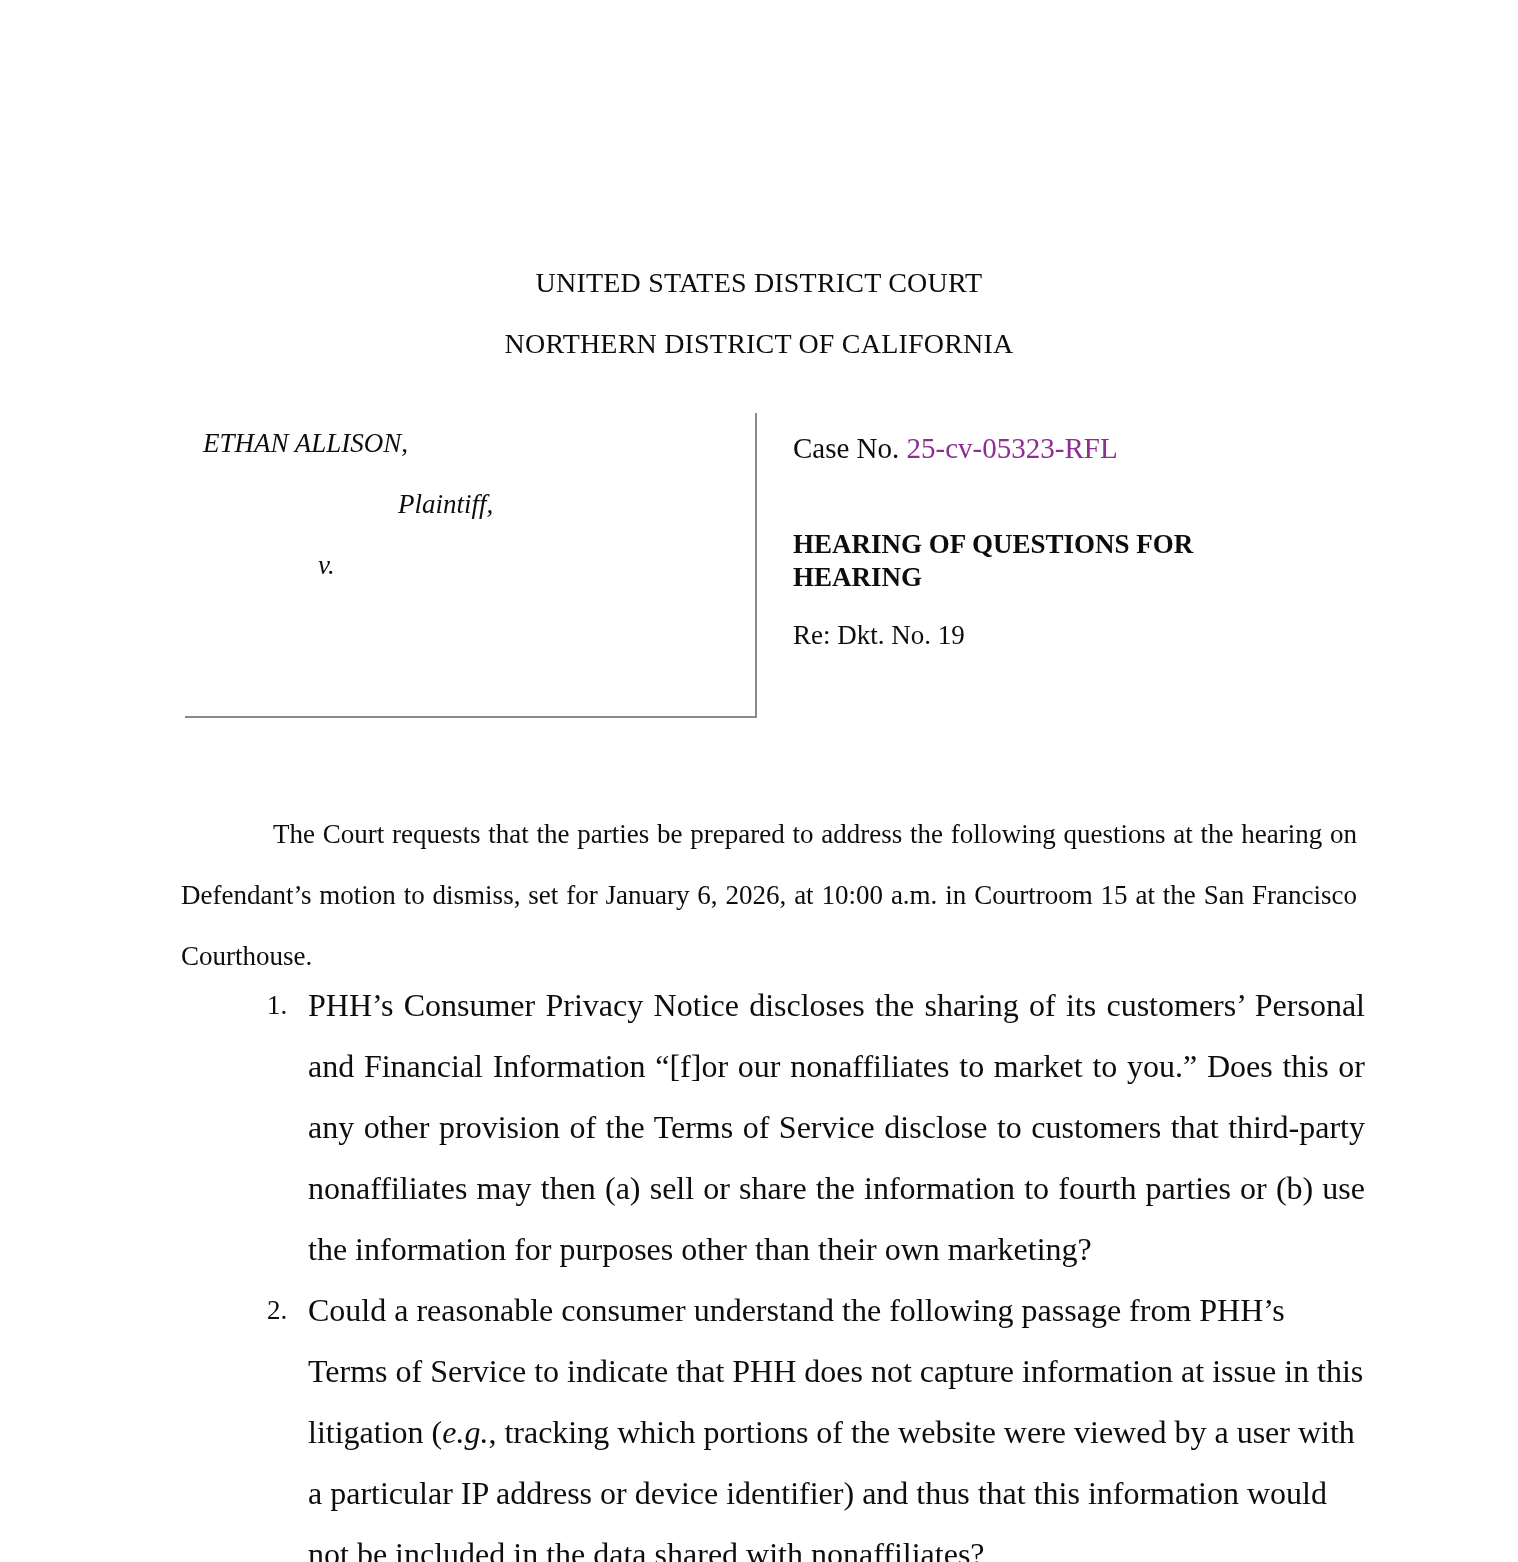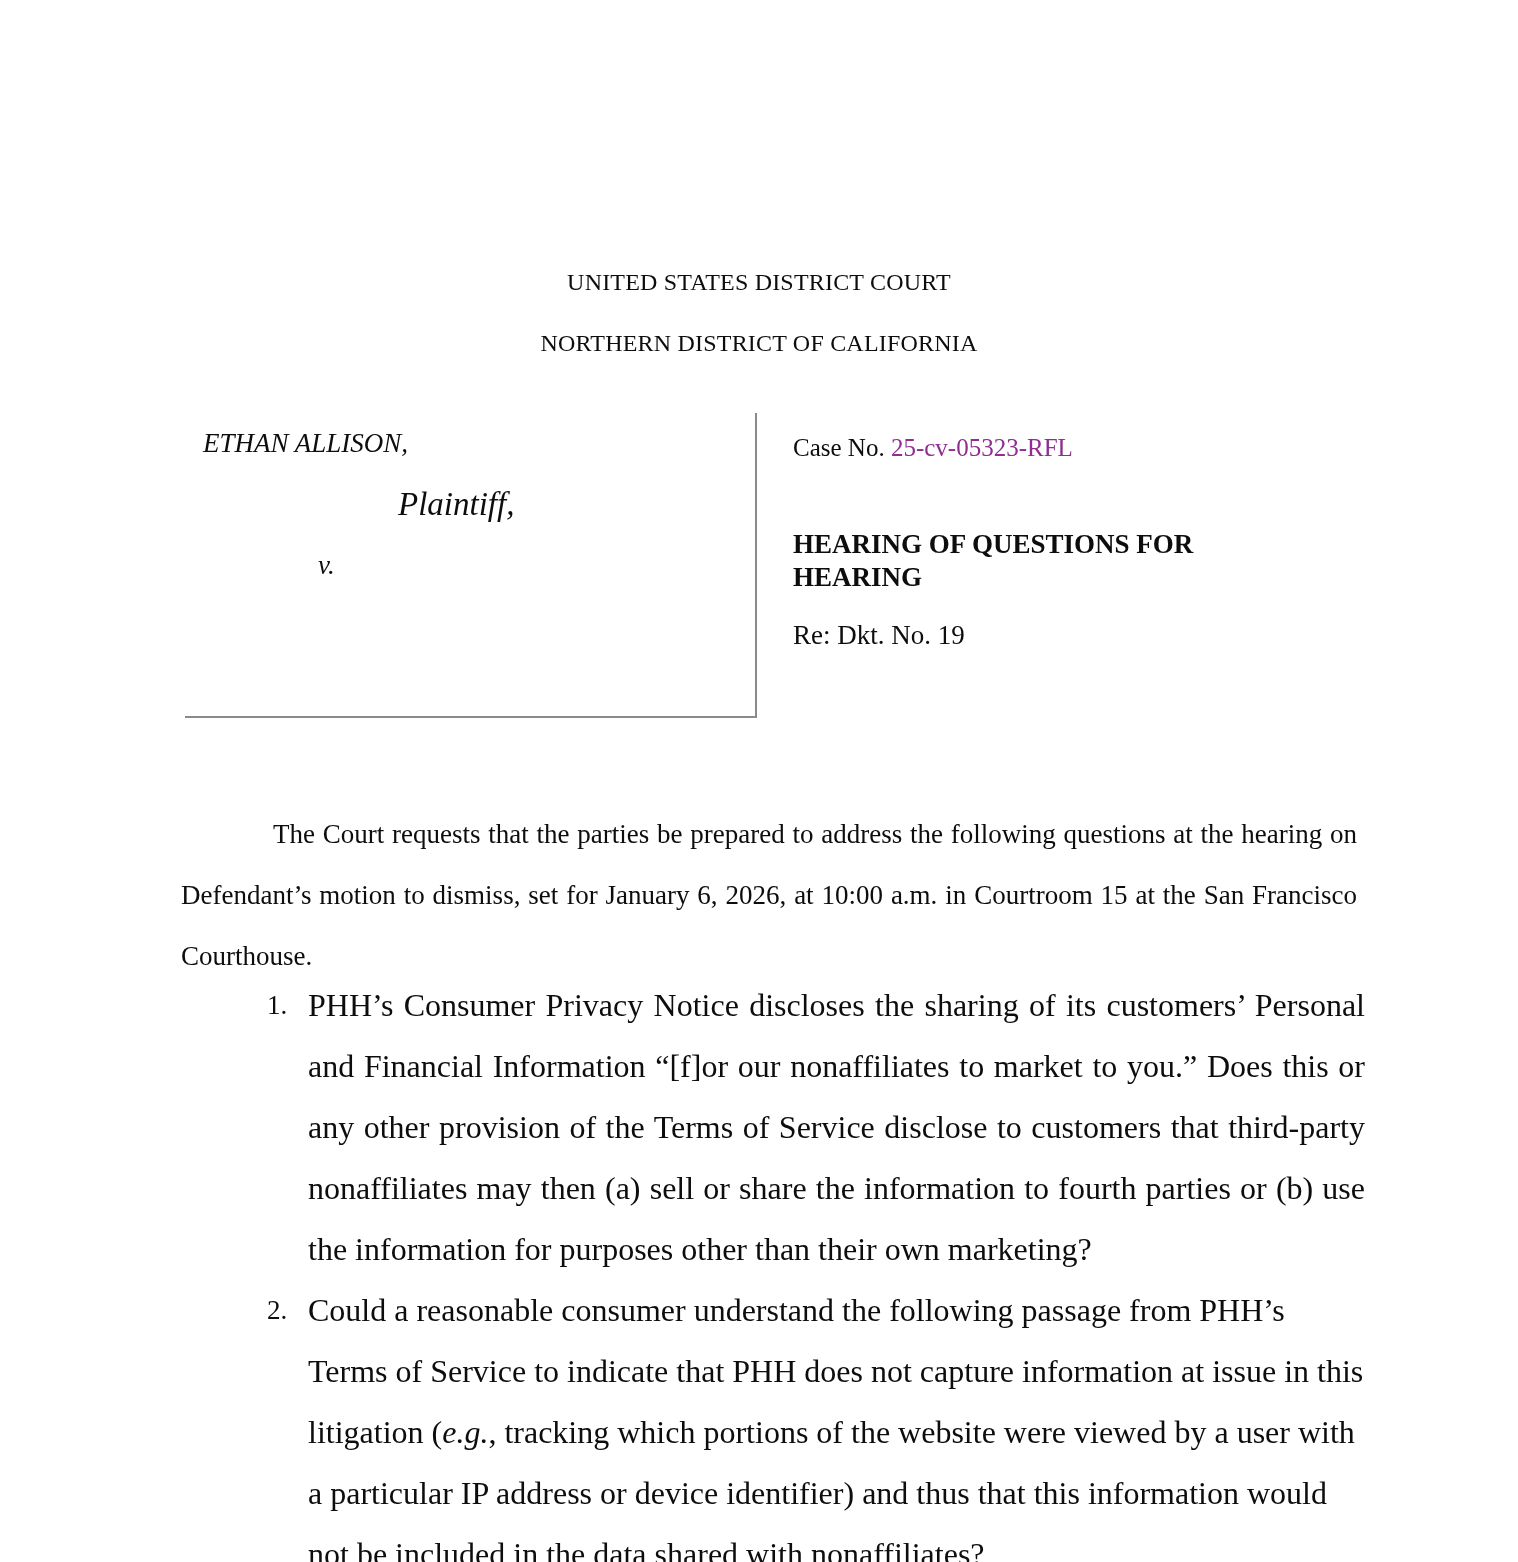--- a/index.html
+++ b/index.html
@@ -28,21 +28,21 @@
 
   
   .court-header {
     position: absolute;
     left: 0;
     top: 252px;
     width: 1518px;
     text-align: center;
   }
   .court-header .line {
-    font-size: 24px;
+    font-size: 28px;
     line-height: 61px;
     letter-spacing: 0.2px;
     white-space: nowrap;
   }
 
   
   .caption {
     position: absolute;
     left: 185px;
     top: 413px;
@@ -72,40 +72,40 @@
     top: 0px;
     width: 540px;
     font-style: italic;
   }
   .caption-left .party {
     font-size: 27px;
     line-height: 61px;
     white-space: nowrap;
   }
   .caption-left .role {
-    font-size: 33px;
+    font-size: 27px;
     line-height: 61px;
     padding-left: 195px;
     white-space: nowrap;
   }
   .caption-left .vs {
     font-size: 27px;
     line-height: 61px;
     padding-left: 115px;
     white-space: nowrap;
   }
 
   .caption-right {
     position: absolute;
     left: 608px;
     top: 18px;
     width: 560px;
   }
   .case-line {
-    font-size: 25px;
+    font-size: 29px;
     line-height: 34px;
     white-space: nowrap;
   }
   .case-number {
     color: #8f2d91;
   }
   .doc-title {
     margin-top: 63px;
     font-size: 27px;
     font-weight: bold;

